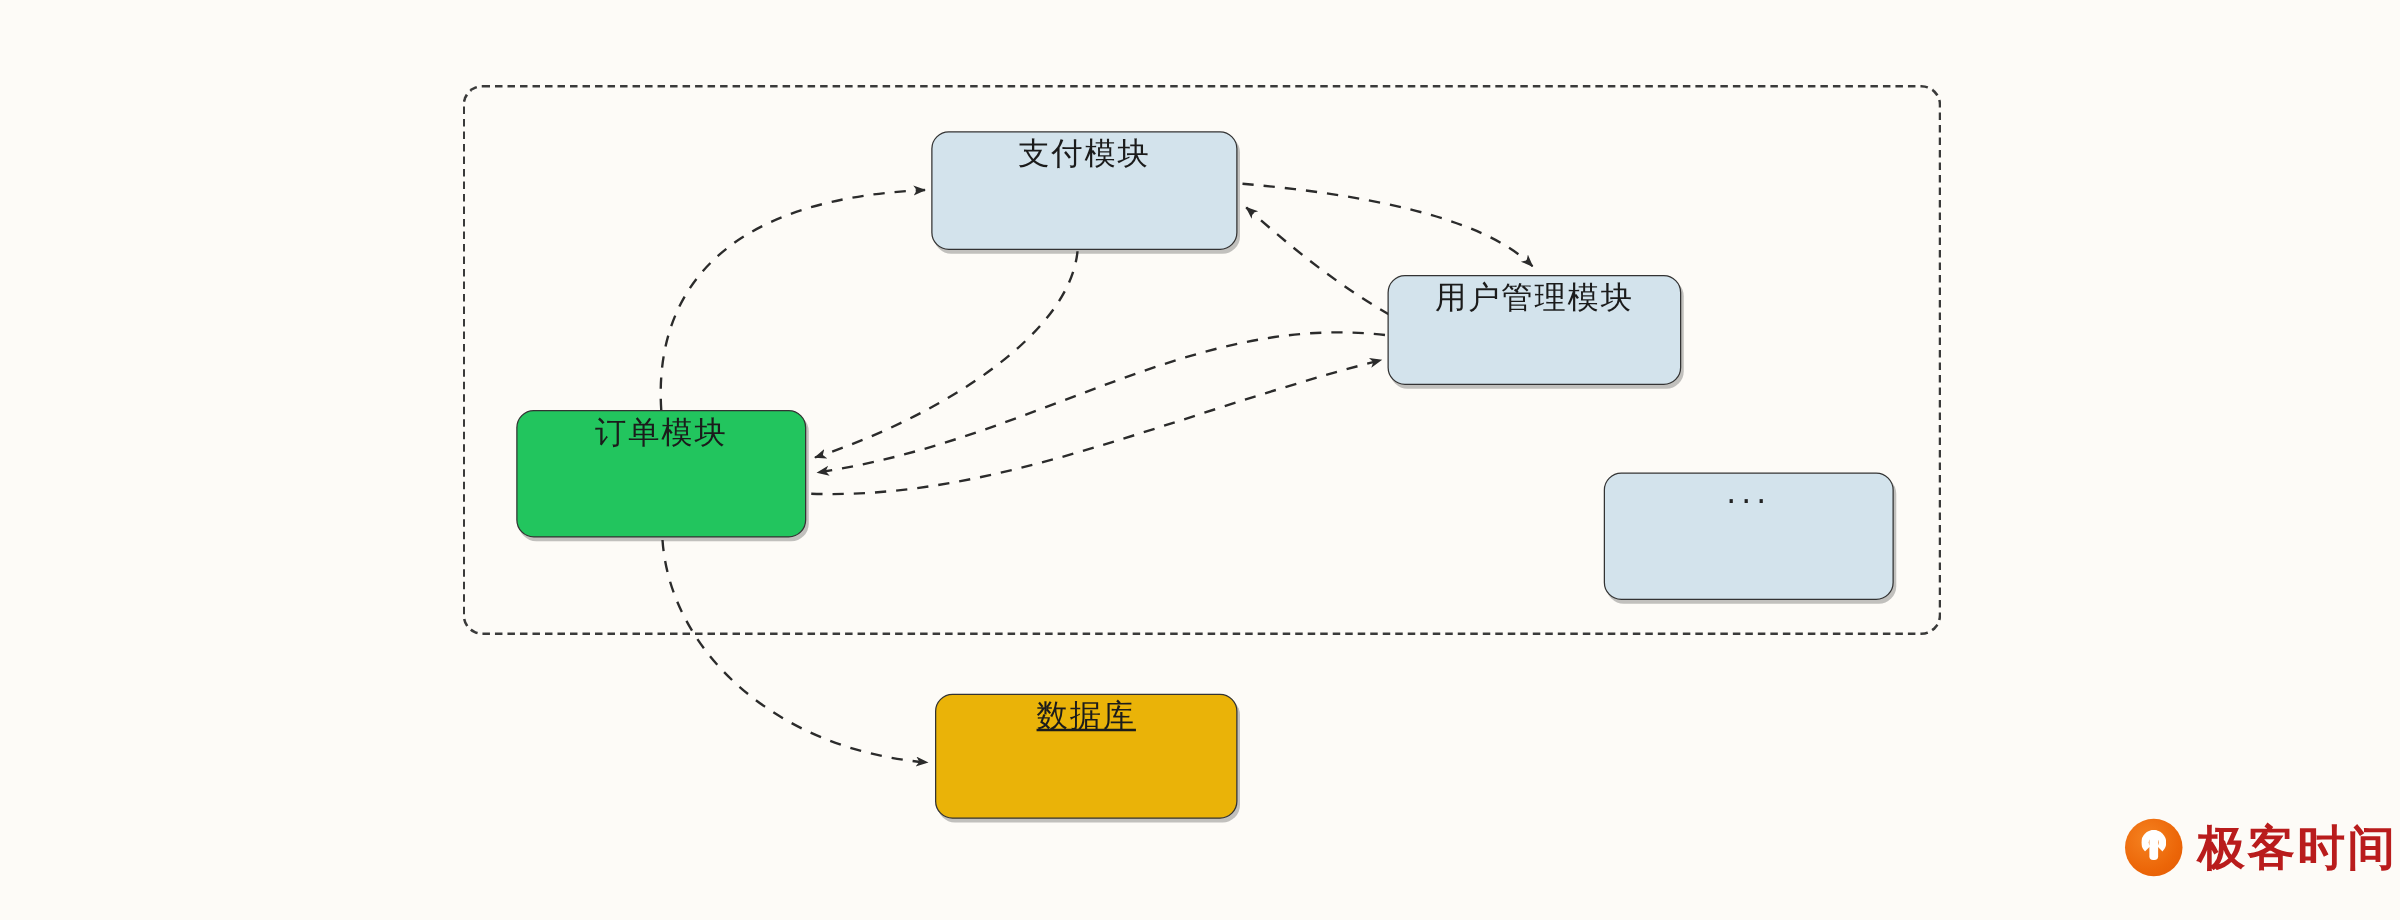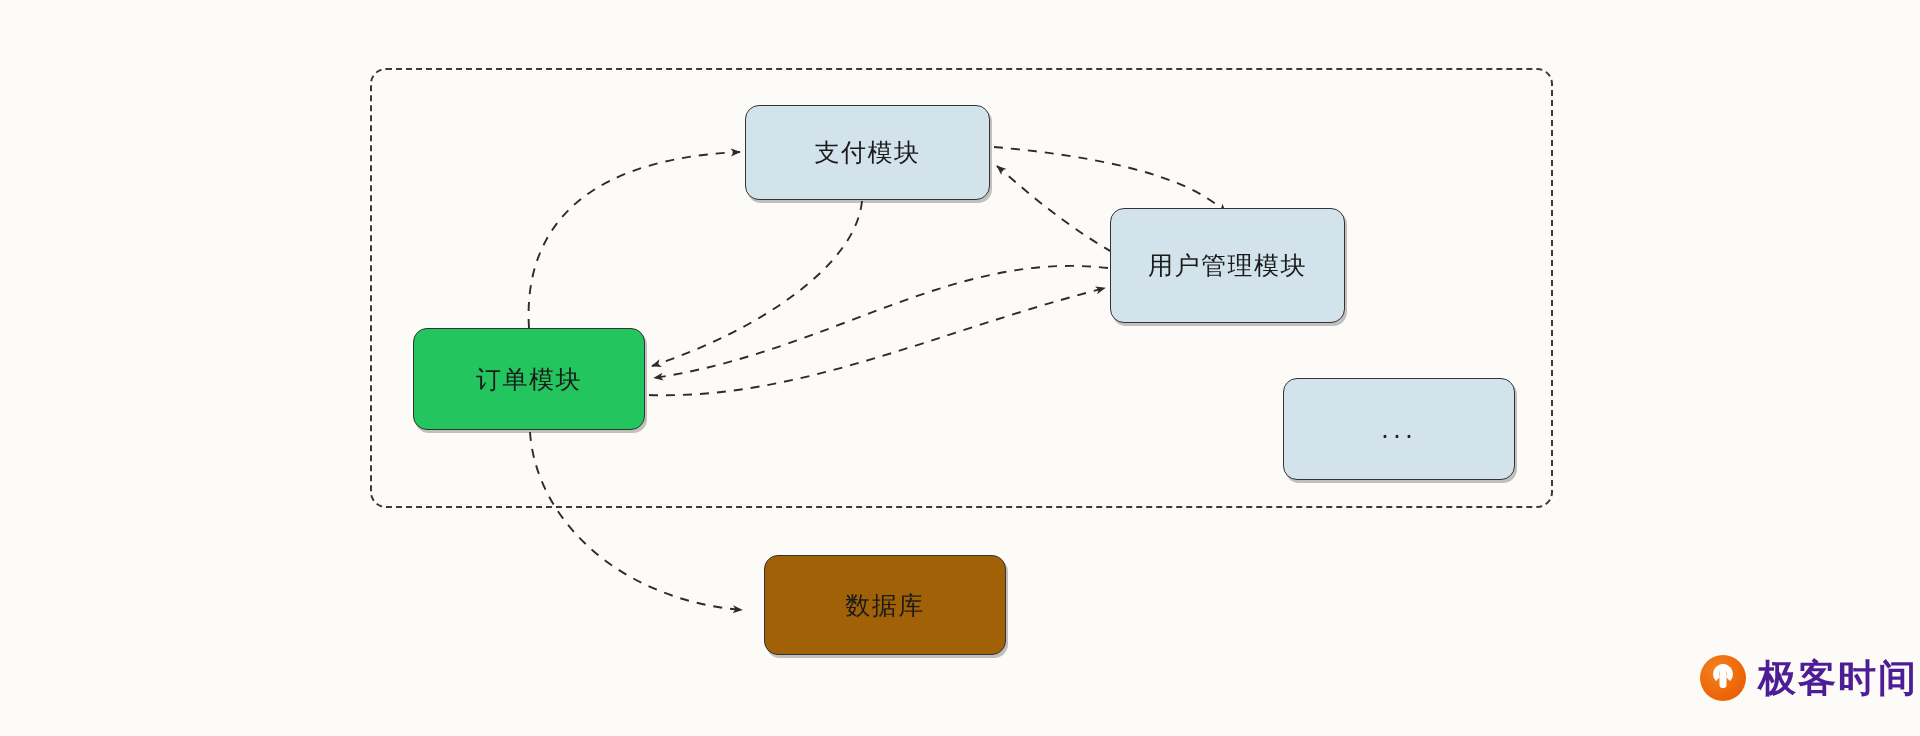--- a/index.html
+++ b/index.html
@@ -12,21 +12,21 @@
   }
   #canvas{position:absolute;inset:0;width:1920px;height:736px;}
   .stage{position:absolute;inset:0;width:1920px;height:736px;}
 
   .node{
     position:absolute;
     background:#d3e3ec;
     border:1.6px solid #333333;
     border-radius:14px;
     box-shadow:2px 3px 0 rgba(40,40,40,0.28);
-    display:flex;align-items:center;justify-content:center;
+    display:flex;align-items:flex-start;justify-content:center;
     color:#1b1b1b;
     font-size:25px;
     letter-spacing:1.5px;
     box-sizing:border-box;
     user-select:none;
   }
   .node.ellipsis{font-size:25px;letter-spacing:4px;color:#222;}
 
   .boundary{
     position:absolute;
@@ -105,34 +105,34 @@
       <path d="M 1108 268 C 950 250 830 352 654 378"></path>
 
       <path d="M 530 432 C 536 520 620 600 742 610"></path>
     </g>
   </svg>
 
   <div class="node" id="node-payment" style="left: 745px; top: 105px; width: 245px; height: 95px; background: rgb(211, 227, 236); border-color: rgb(51, 51, 51);">
     <span>支付模块</span>
   </div>
 
-  <div class="node" id="node-user" style="left: 1110px; top: 208px; width: 235px; height: 115px; background: rgb(211, 227, 236); border-color: rgb(51, 51, 51);">
+  <div class="node" id="node-user" style="left: 1110px; top: 220px; width: 235px; height: 88px; background: rgb(211, 227, 236); border-color: rgb(51, 51, 51);">
     <span>用户管理模块</span>
   </div>
 
   <div class="node" id="node-order" style="left: 413px; top: 328px; width: 232px; height: 102px; background: #22c55e; border-color: rgb(51, 51, 51);">
     <span>订单模块</span>
   </div>
 
   <div class="node ellipsis" id="node-more" style="left: 1283px; top: 378px; width: 232px; height: 102px; background: rgb(211, 227, 236); border-color: rgb(51, 51, 51);">
     <span>...</span>
   </div>
 
-  <div class="node" id="node-database" style="left: 764px; top: 555px; width: 242px; height: 100px; background: #a16207; border-color: rgb(51, 51, 51);">
+  <div class="node" id="node-database" style="left: 748px; top: 555px; width: 242px; height: 100px; background: #eab308; border-color: rgb(51, 51, 51); text-decoration: underline;">
     <span>数据库</span>
   </div>
 
   <div class="watermark" id="watermark" style="left: 1700px; top: 655px;">
     <div class="wm-logo"></div>
-    <div class="wm-text" style="color: #4c1d95;">极客时间</div>
+    <div class="wm-text" style="color: #b91c1c;">极客时间</div>
   </div>
 
 </div>
 
 </body></html>

